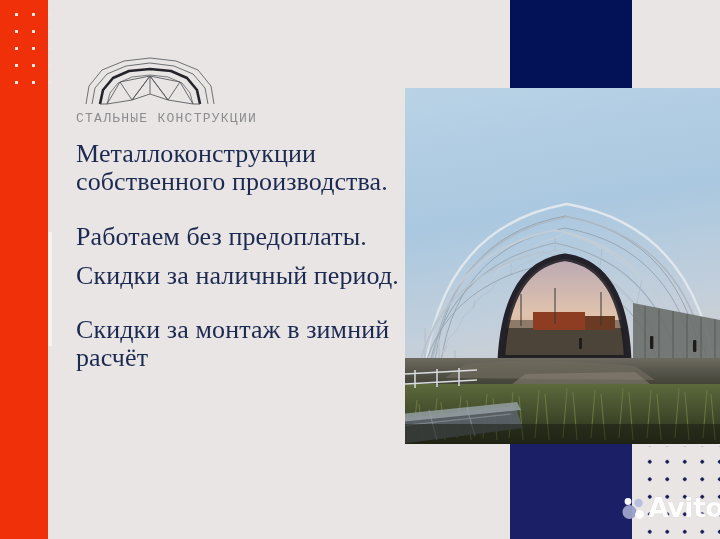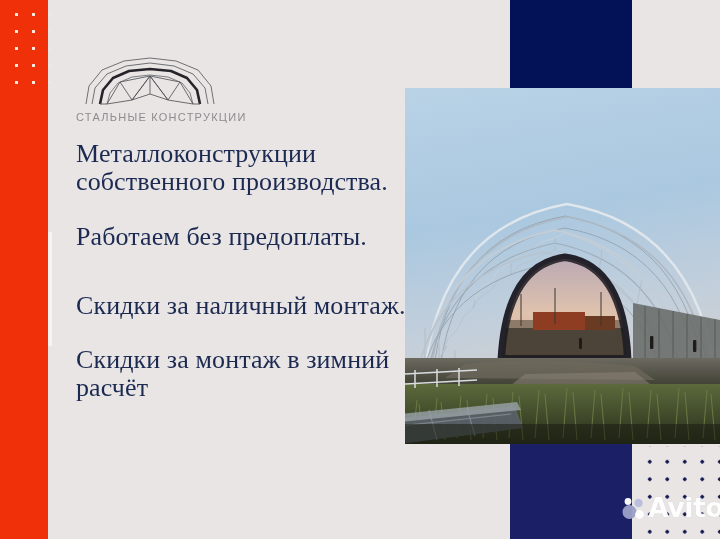--- a/index.html
+++ b/index.html
@@ -99,22 +99,22 @@
   
   .logo {
     position: absolute;
     left: 76px; top: 52px;
     width: 148px;
     height: 78px;
     z-index: 6;
   }
   .logo-mark { width: 148px; height: 58px; display: block; }
   .logo-text {
-    font-family: Liberation Sans, sans-serif;
-    font-size: 11px;
+    font-family: Liberation Mono, monospace;
+    font-size: 13px;
     letter-spacing: 1.25px;
     color: #8c8c90;
     text-align: center;
     width: 148px;
     margin-top: 1px;
     white-space: nowrap;
   }
 
   
   .copy {
@@ -125,21 +125,21 @@
     z-index: 6;
   }
   .para {
     color: #1c2a52;
     font-family: "Liberation Serif", serif;
     font-size: 26px;
     line-height: 27.5px;
     letter-spacing: 0.1px;
   }
   .para.p1 { margin-bottom: 28px; }
-  .para.p2 { margin-bottom: 41px; }
+  .para.p2 { margin-bottom: 11px; }
   .para.p3 { margin-bottom: 27px; }
   .para.p4 { margin-bottom: 0; }
 
   
   .avito {
     position: absolute;
     left: 621px; top: 495px;
     display: flex;
     align-items: center;
     z-index: 9;
@@ -379,21 +379,21 @@
         <line x1="74" y1="24" x2="74" y2="42"></line>
         <path d="M56 48 L74 42 L92 48"></path>
       </g>
     </svg>
     <div class="logo-text">СТАЛЬНЫЕ КОНСТРУКЦИИ</div>
   </div>
 
   <div class="copy">
     <div class="para p1">Металлоконструкции собственного производства.</div>
     <div class="para p2">Работаем без предоплаты.</div>
-    <div class="para p3">Скидки за наличный монтаж.</div>
+    <div class="para p3">Скидки за наличный период.</div>
     <div class="para p4">Скидки за монтаж в зимний расчёт</div>
   </div>
 
   <div class="avito">
     <svg class="avito-mark" viewBox="0 0 26 26">
       <circle cx="8.5" cy="17" r="7" fill="#9aa0c8"></circle>
       <circle cx="18.5" cy="19.5" r="4.4" fill="#ffffff"></circle>
       <circle cx="17.5" cy="8" r="4.2" fill="#b9bede"></circle>
       <circle cx="7" cy="6.5" r="3.4" fill="#ffffff"></circle>
     </svg>

